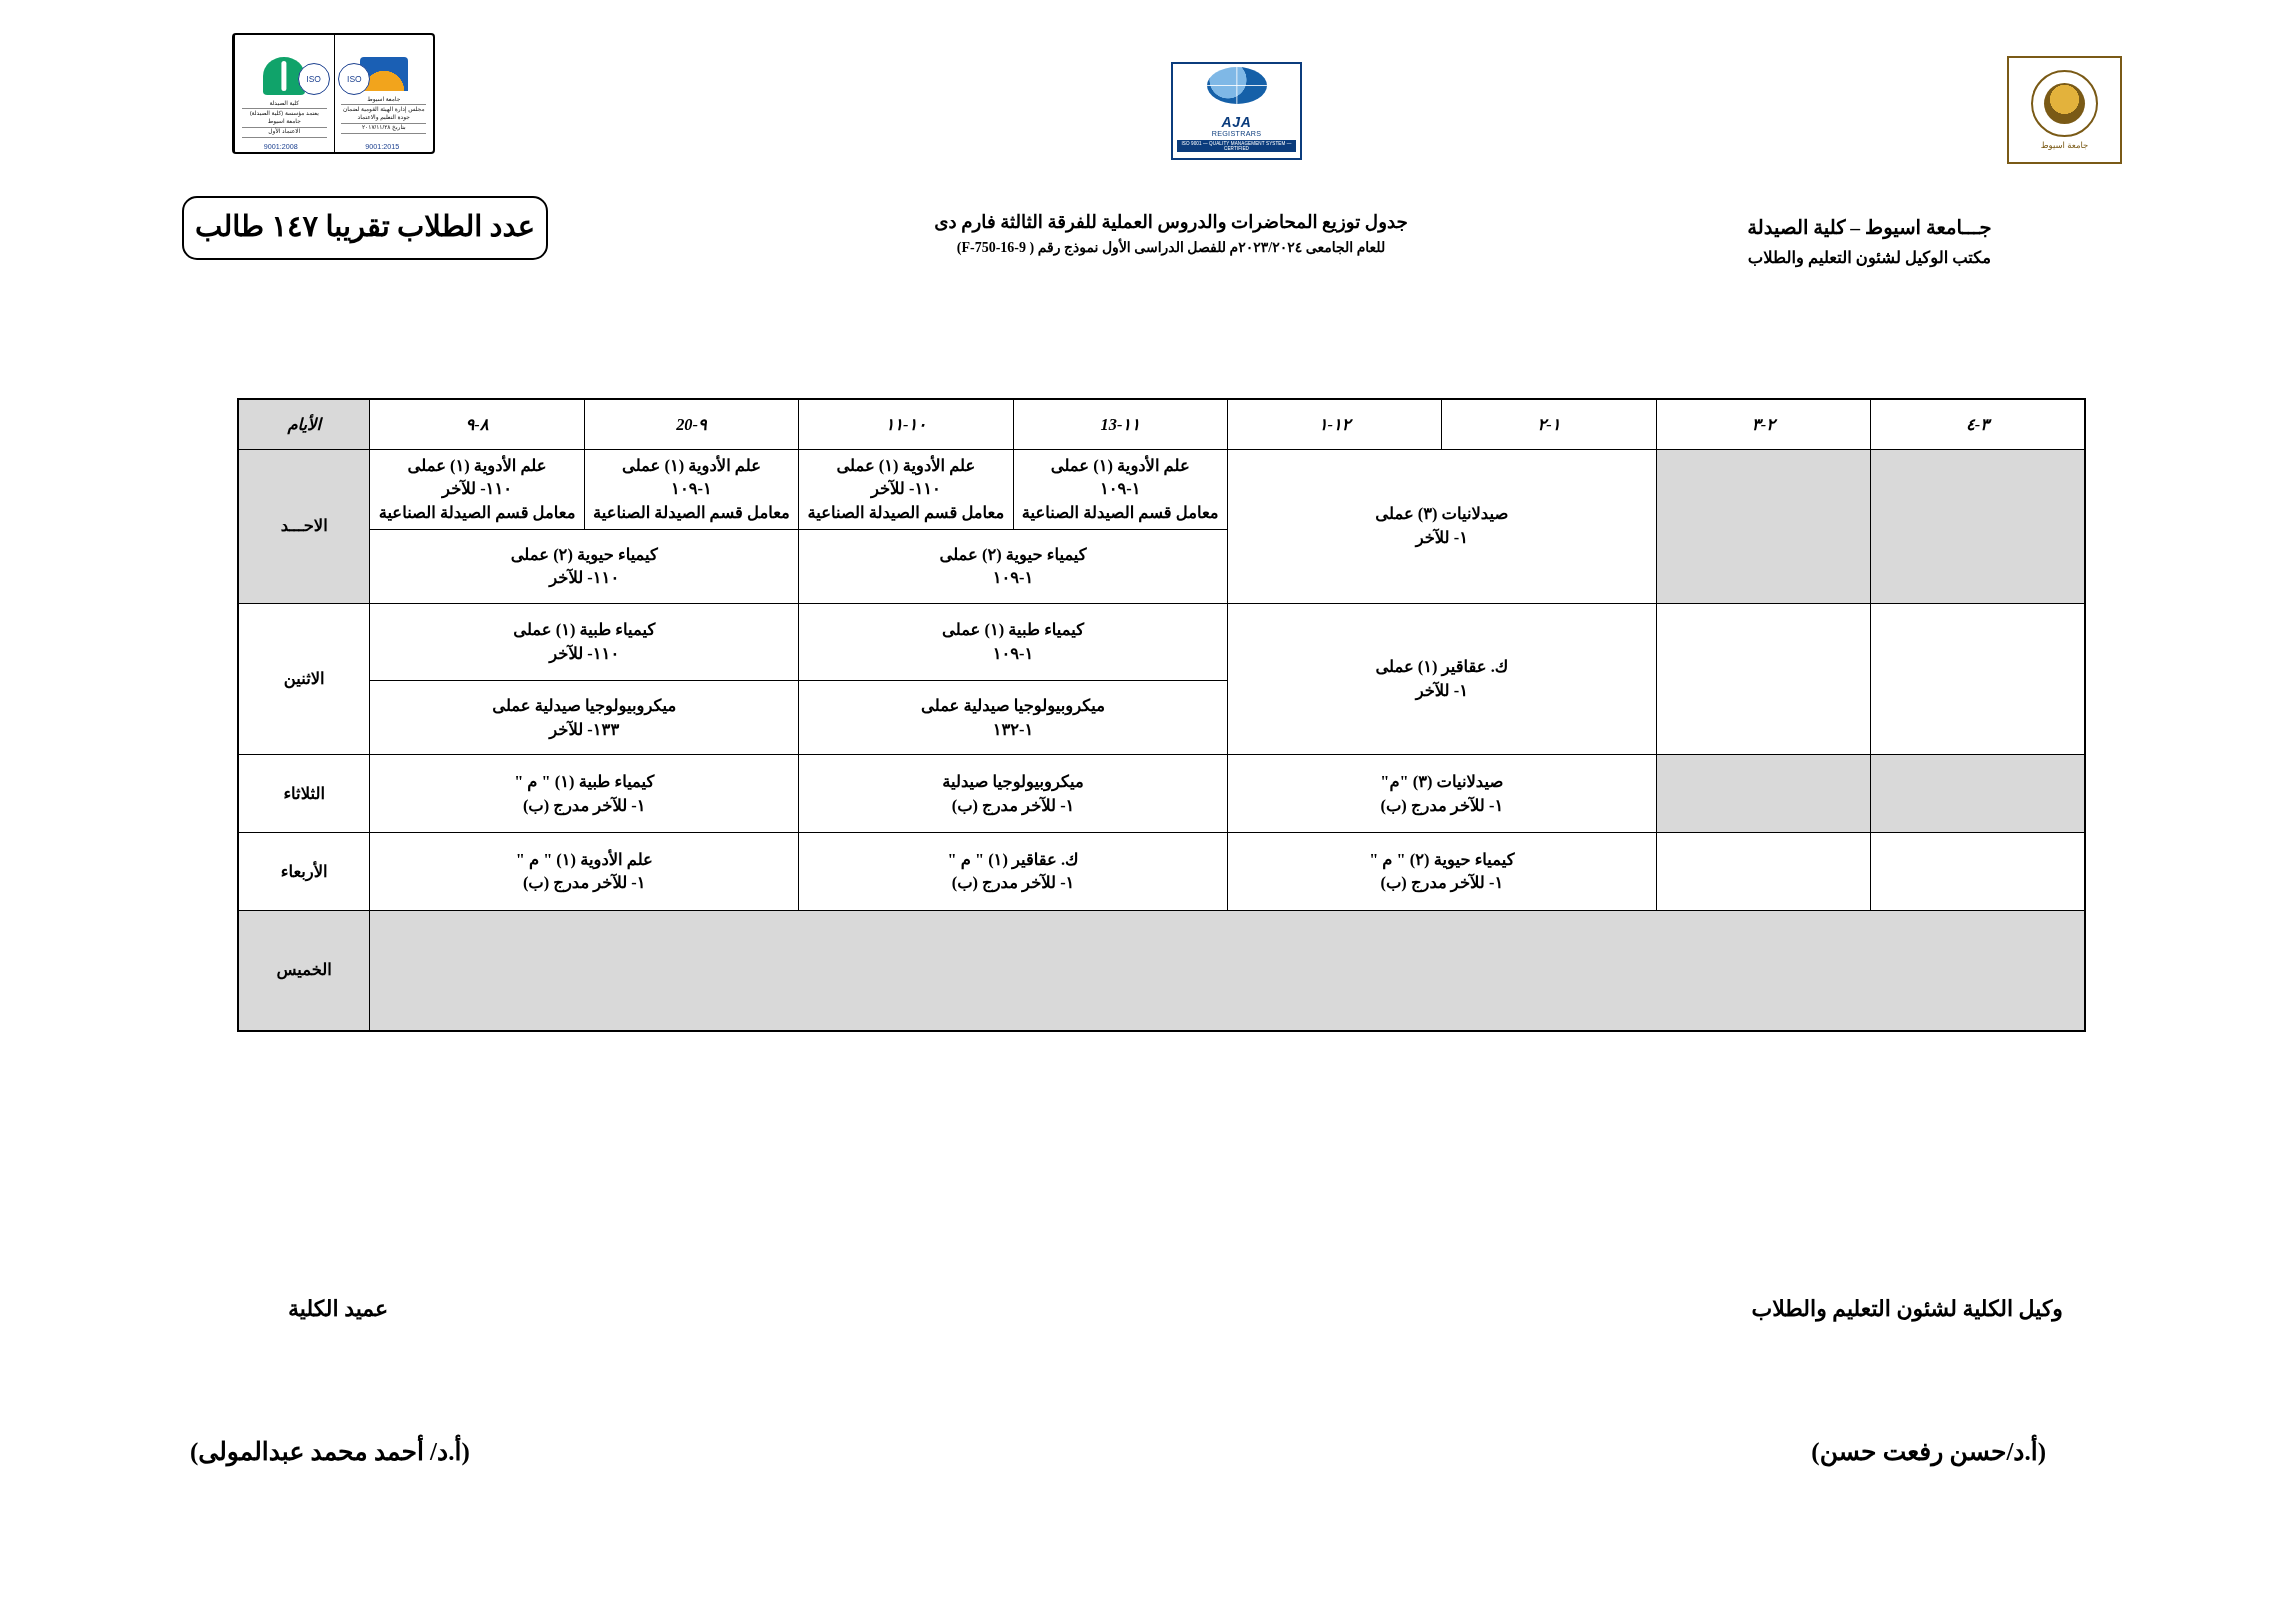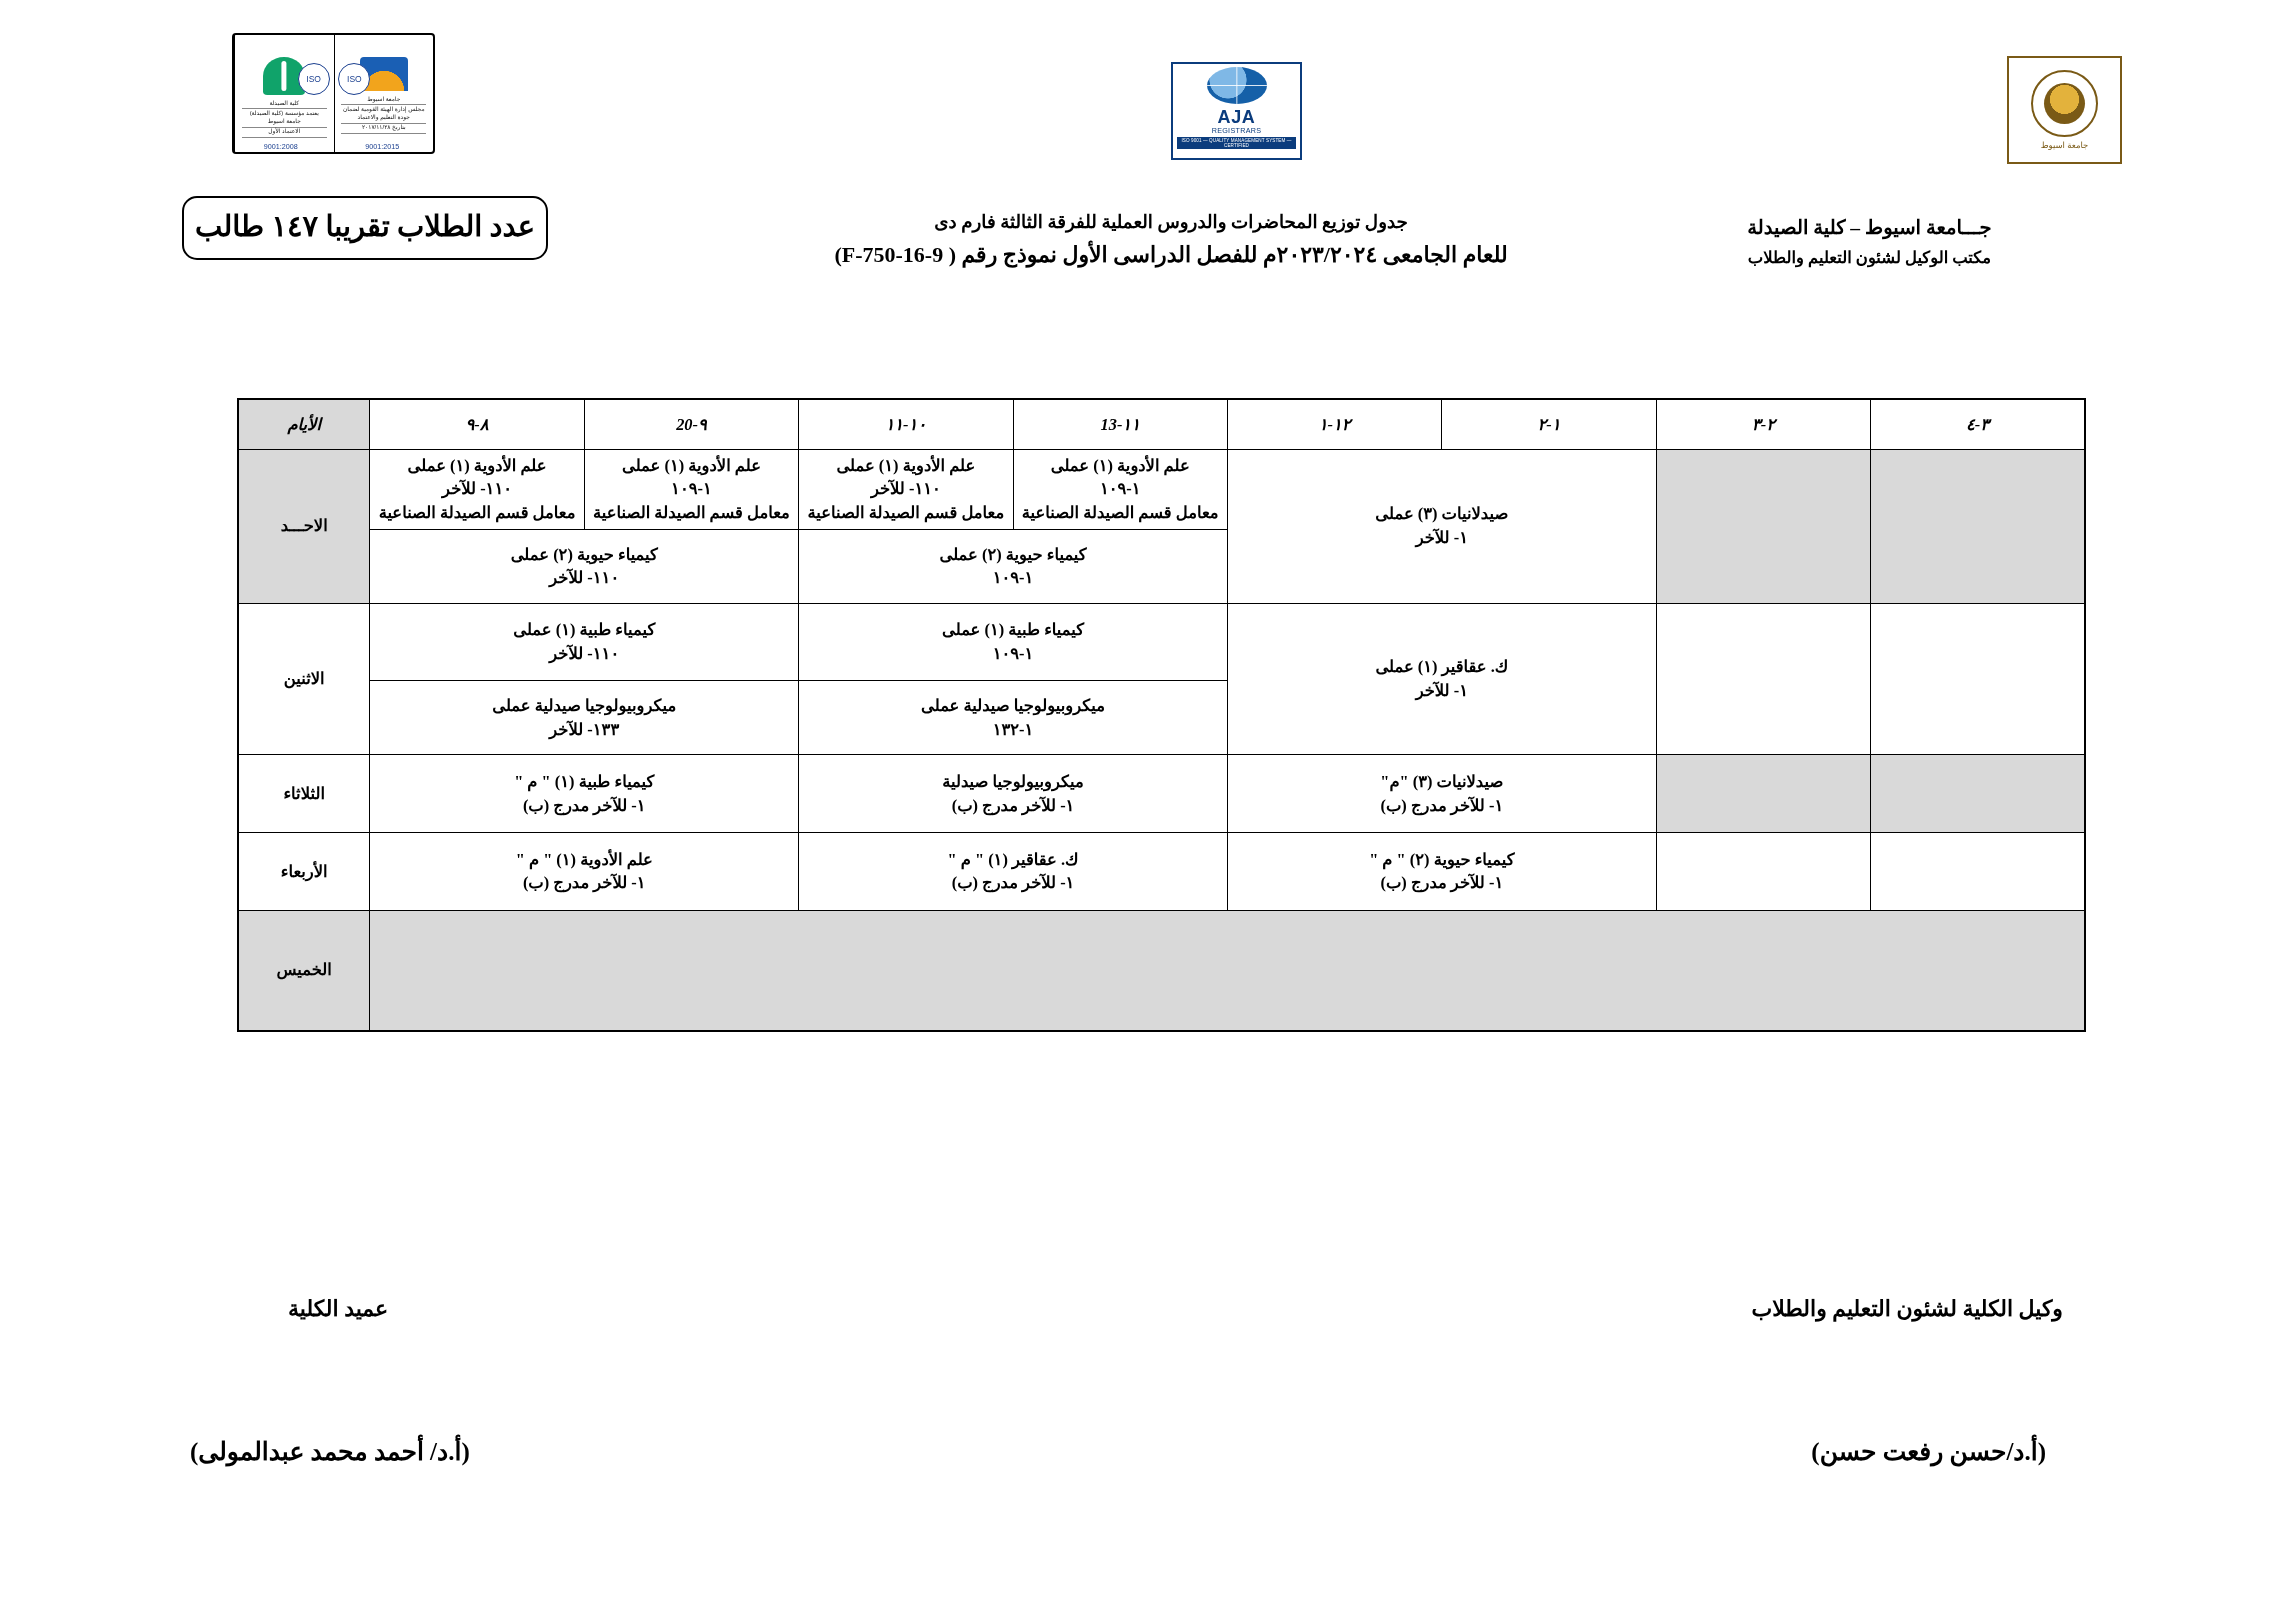--- a/index.html
+++ b/index.html
@@ -144,25 +144,26 @@
     content:""; position:absolute; left:0; right:0; top:50%;
     height:1.3px; background:#fff; opacity:.85;
   }
   .aja-globe:after {
     content:""; position:absolute; left:50%; top:0; bottom:0; width:1.3px;
     background:#fff; opacity:.85; transform: translateX(-50%);
   }
   .aja-text {
     font-family: "Liberation Sans", sans-serif;
     font-weight: bold;
-    font-size: 18px;
+    font-size: 14px;
     color: #0b3c7d;
     letter-spacing: 0.7px;
     line-height: 1;
-    margin-top: 4px;
+    margin-top: 11px;
+    font-style: italic;
   }
   .aja-sub {
     font-family: "Liberation Sans", sans-serif;
     font-size: 7.2px;
     color: #0b3c7d;
     letter-spacing: 0.3px;
   }
   .aja-strip {
     margin-top: 2px;
     width: 94%;
@@ -217,21 +218,21 @@
   .title-block {
     position: absolute;
     top: 208px;
     left: 811px;
     width: 720px;
     text-align: center;
     font-size: 18.3px;
     font-weight: bold;
     line-height: 1.6;
   }
-  .title-block .line2 { font-size: 22px; }
+  .title-block .line2 { font-size: 14px; }
   .faculty-block {
     position: absolute;
     top: 211px;
     right: 131px;
     width: 589px;
     text-align: center;
     line-height: 1.7;
   }
   .faculty-name { font-size: 19.6px; font-weight: bold; }
   .faculty-office { font-size: 16.4px; font-weight: bold; }

